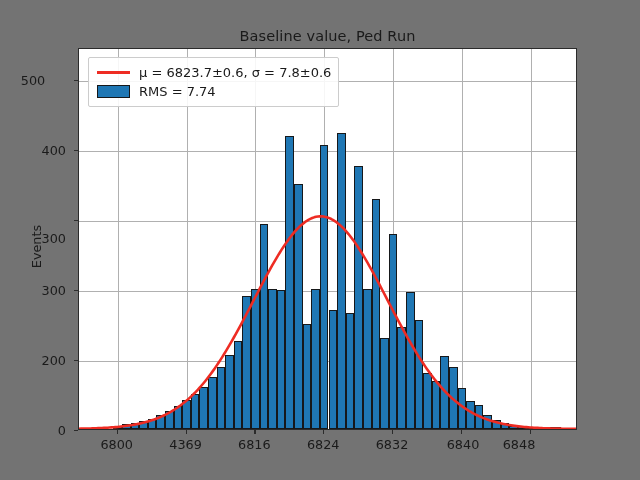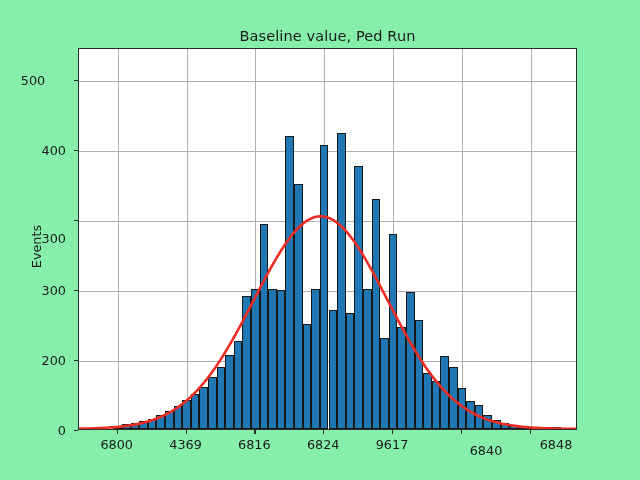--- a/index.html
+++ b/index.html
@@ -10,21 +10,21 @@
   body {
     width: 640px;
     height: 480px;
     font-family: "DejaVu Sans", sans-serif;
     overflow: hidden;
   }
   #figure {
     position: relative;
     width: 640px;
     height: 480px;
-    background: #86efac;
+    background: #737373;
   }
   
   #chart-title {
     position: absolute;
     left: 78px;
     top: 28px;
     width: 499px;
     text-align: center;
     font-size: 14.5px;
     color: #1a1a1a;
@@ -254,23 +254,33 @@
   <div id="xaxis-ticks">
       <div class="xtick-mark" style="left: 116.716px;"></div>
       <div class="xtick-label" style="left: 76.7155px;">6800</div>
       <div class="xtick-mark" style="left: 185.543px;"></div>
       <div class="xtick-label" style="left: 145.543px;">4369</div>
       <div class="xtick-mark" style="left: 254.371px;"></div>
       <div class="xtick-label" style="left: 214.371px;">6816</div>
       <div class="xtick-mark" style="left: 323.198px;"></div>
       <div class="xtick-label" style="left: 283.198px;">6824</div>
       <div class="xtick-mark" style="left: 392.026px;"></div>
-      <div class="xtick-label" style="left: 352.026px;">9617</div>
+      <div class="xtick-label" style="left: 352.026px;">6832</div>
       <div class="xtick-mark" style="left: 460.853px;"></div>
-      <div class="xtick-label" style="left: 446px; margin-top: 6px;">6840</div>
+      <div class="xtick-label" style="left: 423px;">6840</div>
       <div class="xtick-mark" style="left: 529.681px;"></div>
-      <div class="xtick-label" style="left: 516px;">6848</div>
+      <div class="xtick-label" style="left: 479px;">6848</div>
     </div>
 
   <div id="yaxis-label">Events</div>
 
+  <div id="legend-box">
+    <div class="legend-row">
+      <span class="legend-swatch-line"></span>
+      <span class="legend-text">μ = 6823.7±0.6, σ = 7.8±0.6</span>
+    </div>
+    <div class="legend-row">
+      <span class="legend-swatch-patch"></span>
+      <span class="legend-text">RMS = 7.74</span>
+    </div>
+  </div>
 
 </div>
 
 </body></html>

